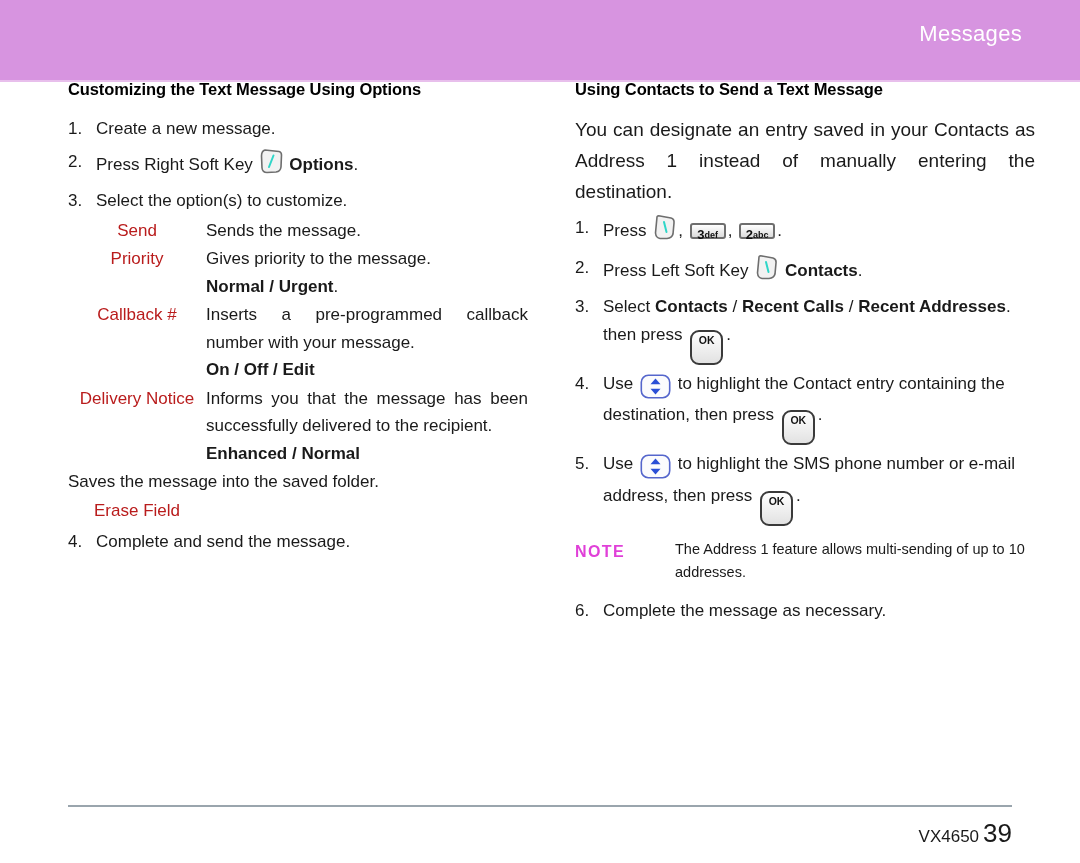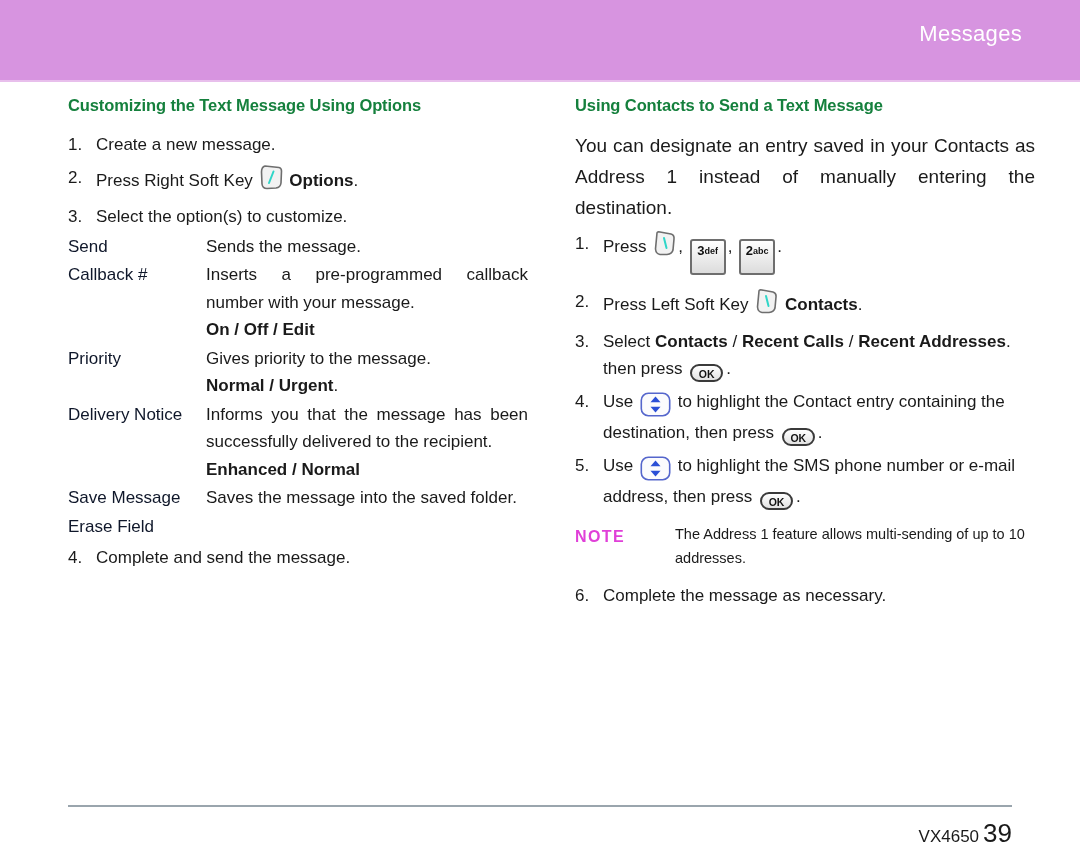--- a/index.html
+++ b/index.html
@@ -54,25 +54,25 @@
   }
   .col {
     position: absolute;
     top: 0;
     width: 460px;
   }
   .col-left  { left: 68px; }
   .col-right { left: 575px; }
 
   h2.section-title {
-    margin: 16px 0 16px 0;
+    margin: 0 0 16px 0;
     font-size: 16.5px;
     font-weight: bold;
     letter-spacing: -0.1px;
-    color: #15803d;
+    color: #000000;
   }
 
   
   .step {
     position: relative;
     padding-left: 28px;
     font-size: 17px;
     line-height: 1.62;
     margin-bottom: 5px;
   }
@@ -86,21 +86,22 @@
   
   .opt-row {
     display: flex;
     font-size: 17px;
     line-height: 1.62;
     margin-bottom: 1px;
   }
   .opt-term {
     width: 138px;
     flex: 0 0 138px;
-    color: #0f172a;
+    color: #b91c1c;
+    text-align: center;
   }
   .opt-def {
     flex: 1 1 auto;
     text-align: justify;
     text-justify: inter-word;
   }
   .opt-def .vals { font-weight: bold; }
   .opt-def .plain { font-weight: normal; }
 
   .para {
@@ -138,21 +139,21 @@
     margin: 0 2px;
   }
   
   .key-soft { width: 23px; height: 26px; }
   
   .key-num {
     position: relative;
     display: inline-block;
     vertical-align: -3px;
     min-width: 36px;
-    height: 36px;
+    height: 16px;
     line-height: 19px;
     padding: 0 4px;
     margin: 8px 2px;
     border: 2px solid #6e6e6e;
     border-radius: 3px;
     background: linear-gradient(#ffffff, #dcdcdc);
     font-size: 13px;
     font-weight: bold;
     text-align: center;
     color: #111;
@@ -160,21 +161,21 @@
   }
   .key-num .sub {
     font-size: 9px;
     font-weight: bold;
     vertical-align: 1px;
   }
   
   .key-ok {
     display: inline-block;
     vertical-align: -4px;
-    width: 33px; height: 18px;
+    width: 33px; height: 35px;
     line-height: 17px;
     margin: 0 3px;
     border: 2px solid #3a3a3a;
     border-radius: 9px;
     background: linear-gradient(#ffffff, #e2e2e2);
     font-size: 10.5px;
     font-weight: bold;
     text-align: center;
     color: #111;
     box-sizing: border-box;
@@ -237,45 +238,44 @@
     </div>
 
     <div class="opt-row">
       <div class="opt-term">Send</div>
       <div class="opt-def">
         <span class="plain">Sends the message.</span>
       </div>
     </div>
 
     <div class="opt-row">
+      <div class="opt-term">Priority</div>
+      <div class="opt-def">
+        <span class="plain">Gives priority to the message.</span><br>
+        <span class="vals">Normal / Urgent</span><span>.</span>
+      </div>
+    </div>
+
+    <div class="opt-row">
       <div class="opt-term">Callback #</div>
       <div class="opt-def">
         <span class="plain">Inserts a pre-programmed callback number with your message.</span>
         <div class="vals">On / Off / Edit</div>
       </div>
     </div>
 
     <div class="opt-row">
-      <div class="opt-term">Priority</div>
-      <div class="opt-def">
-        <span class="plain">Gives priority to the message.</span><br>
-        <span class="vals">Normal / Urgent</span><span>.</span>
-      </div>
-    </div>
-
-    <div class="opt-row">
       <div class="opt-term">Delivery Notice</div>
       <div class="opt-def">
         <span class="plain">Informs you that the message has been successfully delivered to the recipient.</span>
         <div class="vals">Enhanced / Normal</div>
       </div>
     </div>
 
     <div class="opt-row">
-      <div class="opt-term">Save Message</div>
       <div class="opt-def">
         <span class="plain">Saves the message into the saved folder.</span>
       </div>
     </div>
 
     <div class="opt-row">
       <div class="opt-term">Erase Field</div>
     </div>
 
     <div class="step" style="margin-top:4px;">

